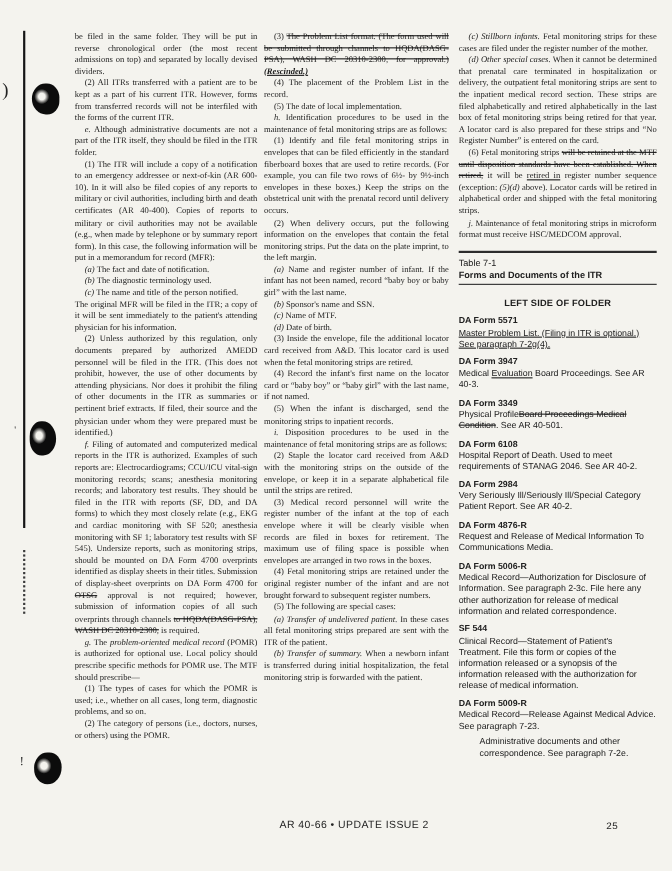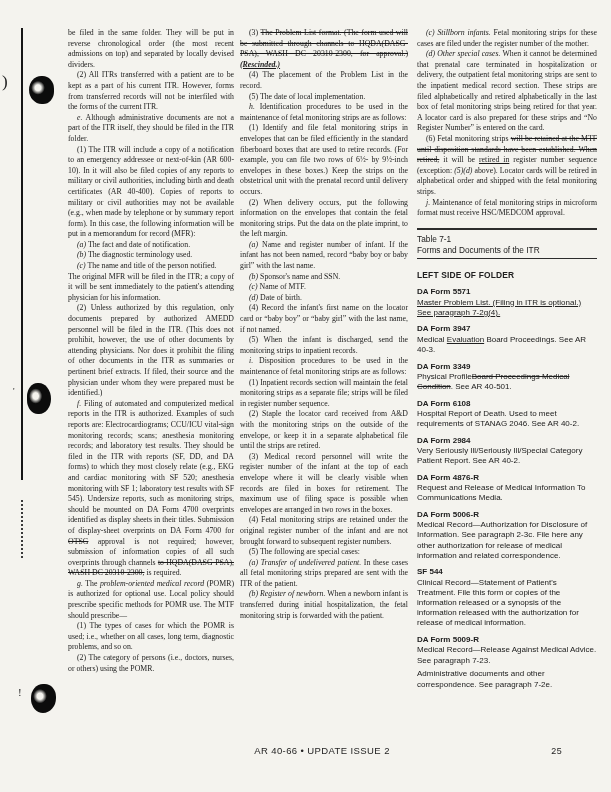--- a/index.html
+++ b/index.html
@@ -40,24 +40,24 @@
   
   .table-block{
     margin-top:9px;
     font-family:"Liberation Sans", sans-serif;
     font-size:8px;line-height:10.2px;
     text-align:left;color:#202020;
   }
   .rule{border-top:2px solid #2c2c2c;margin:0 0 4px 0;}
   .rule2{border-top:1.5px solid #2c2c2c;margin:3px 0 0 0;}
   .tbl-title{font-weight:normal;font-size:8.3px;}
-  .tbl-subtitle{font-weight:normal;font-size:8.3px;margin:1px 0 3px 0;}
-  .tbl-section{font-weight:bold;font-size:8.4px;margin:11px 0 7px 0;letter-spacing:.2px;}
+  .tbl-subtitle{font-weight:bold;font-size:8.3px;margin:1px 0 3px 0;}
+  .tbl-section{font-weight:bold;font-size:8.4px;margin:11px 0 7px 0;letter-spacing:.2px;text-align:center;}
   .entry{margin-bottom:6.5px;}
-  .entry.noform{margin-top:-3px;}
+  .entry.noform{margin-top:-3px;margin-left:19px;}
   .form-name{font-weight:bold;}
   
   .footer{
     position:absolute;top:745px;left:177px;width:290px;
     text-align:center;
     font-family:"Liberation Sans", sans-serif;
     font-size:9.5px;letter-spacing:.4px;color:#242424;
   }
   .pagenum{
     position:absolute;top:747px;left:551px;
@@ -98,30 +98,30 @@
       <p class="para"><span class="">(3) </span><span class="st">The Problem List format. (The form used will be submitted through channels to HQDA(DASG-PSA), WASH DC 20310-2300, for approval.)</span><span class="bd it un">(Rescinded.)</span></p>
       <p class="para"><span class="">(4) The placement of the Problem List in the record.</span></p>
       <p class="para"><span class="">(5) The date of local implementation.</span></p>
       <p class="para"><span class="it">h.</span><span class=""> Identification procedures to be used in the maintenance of fetal monitoring strips are as follows:</span></p>
       <p class="para"><span class="">(1) Identify and file fetal monitoring strips in envelopes that can be filed efficiently in the standard fiberboard boxes that are used to retire records. (For example, you can file two rows of 6½- by 9½-inch envelopes in these boxes.) Keep the strips on the obstetrical unit with the prenatal record until delivery occurs.</span></p>
       <p class="para"><span class="">(2) When delivery occurs, put the following information on the envelopes that contain the fetal monitoring strips. Put the data on the plate imprint, to the left margin.</span></p>
       <p class="para"><span class="it">(a)</span><span class=""> Name and register number of infant. If the infant has not been named, record “baby boy or baby girl” with the last name.</span></p>
       <p class="para"><span class="it">(b)</span><span class=""> Sponsor's name and SSN.</span></p>
       <p class="para"><span class="it">(c)</span><span class=""> Name of MTF.</span></p>
       <p class="para"><span class="it">(d)</span><span class=""> Date of birth.</span></p>
+      <p class="para"><span class="">(3) Inside the envelope, file the additional locator card received from A&amp;D. This locator card is used when the fetal monitoring strips are retired.</span></p>
       <p class="para"><span class="">(4) Record the infant's first name on the locator card or “baby boy” or “baby girl” with the last name, if not named.</span></p>
       <p class="para"><span class="">(5) When the infant is discharged, send the monitoring strips to inpatient records.</span></p>
       <p class="para"><span class="it">i.</span><span class=""> Disposition procedures to be used in the maintenance of fetal monitoring strips are as follows:</span></p>
-      <p class="para"><span class="">(1) Inpatient records section will maintain the fetal monitoring strips as a separate file; strips will be filed in register number sequence.</span></p>
       <p class="para"><span class="">(2) Staple the locator card received from A&amp;D with the monitoring strips on the outside of the envelope, or keep it in a separate alphabetical file until the strips are retired.</span></p>
       <p class="para"><span class="">(3) Medical record personnel will write the register number of the infant at the top of each envelope where it will be clearly visible when records are filed in boxes for retirement. The maximum use of filing space is possible when envelopes are arranged in two rows in the boxes.</span></p>
       <p class="para"><span class="">(4) Fetal monitoring strips are retained under the original register number of the infant and are not brought forward to subsequent register numbers.</span></p>
       <p class="para"><span class="">(5) The following are special cases:</span></p>
       <p class="para"><span class="it">(a) Transfer of undelivered patient.</span><span class=""> In these cases all fetal monitoring strips prepared are sent with the ITR of the patient.</span></p>
-      <p class="para"><span class="it">(b) Register of newborn.</span><span class=""> When a newborn infant is transferred during initial hospitalization, the fetal monitoring strip is forwarded with the patient.</span></p>
+      <p class="para"><span class="it">(b) Transfer of summary.</span><span class=""> When a newborn infant is transferred during initial hospitalization, the fetal monitoring strip is forwarded with the patient.</span></p>
     </div>
 
   <div class="col col3">
     <div>
         <p class="para"><span class="it">(c) Stillborn infants.</span><span class=""> Fetal monitoring strips for these cases are filed under the register number of the mother.</span></p>
         <p class="para"><span class="it">(d) Other special cases.</span><span class=""> When it cannot be determined that prenatal care terminated in hospitalization or delivery, the outpatient fetal monitoring strips are sent to the inpatient medical record section. These strips are filed alphabetically and retired alphabetically in the last box of fetal monitoring strips being retired for that year. A locator card is also prepared for these strips and “No Register Number” is entered on the card.</span></p>
         <p class="para"><span class="">(6) Fetal monitoring strips </span><span class="st">will be retained at the MTF until disposition standards have been established. When retired,</span><span class=""> it will be </span><span class="un">retired in</span><span class=""> register number sequence (exception: </span><span class="it">(5)(d)</span><span class=""> above). Locator cards will be retired in alphabetical order and shipped with the fetal monitoring strips.</span></p>
         <p class="para"><span class="it">j.</span><span class=""> Maintenance of fetal monitoring strips in microform format must receive HSC/MEDCOM approval.</span></p>
       </div>
     <div class="table-block">

